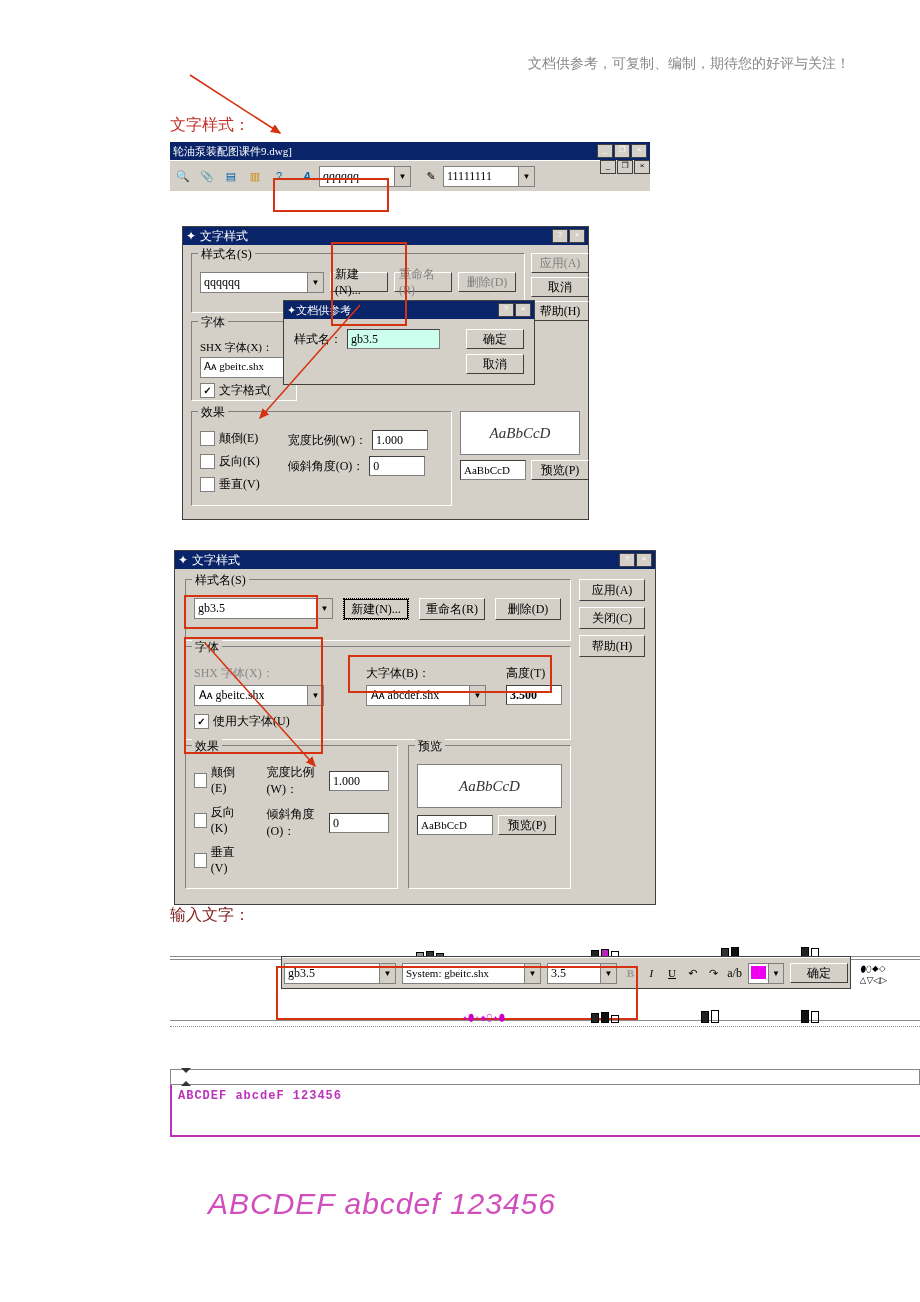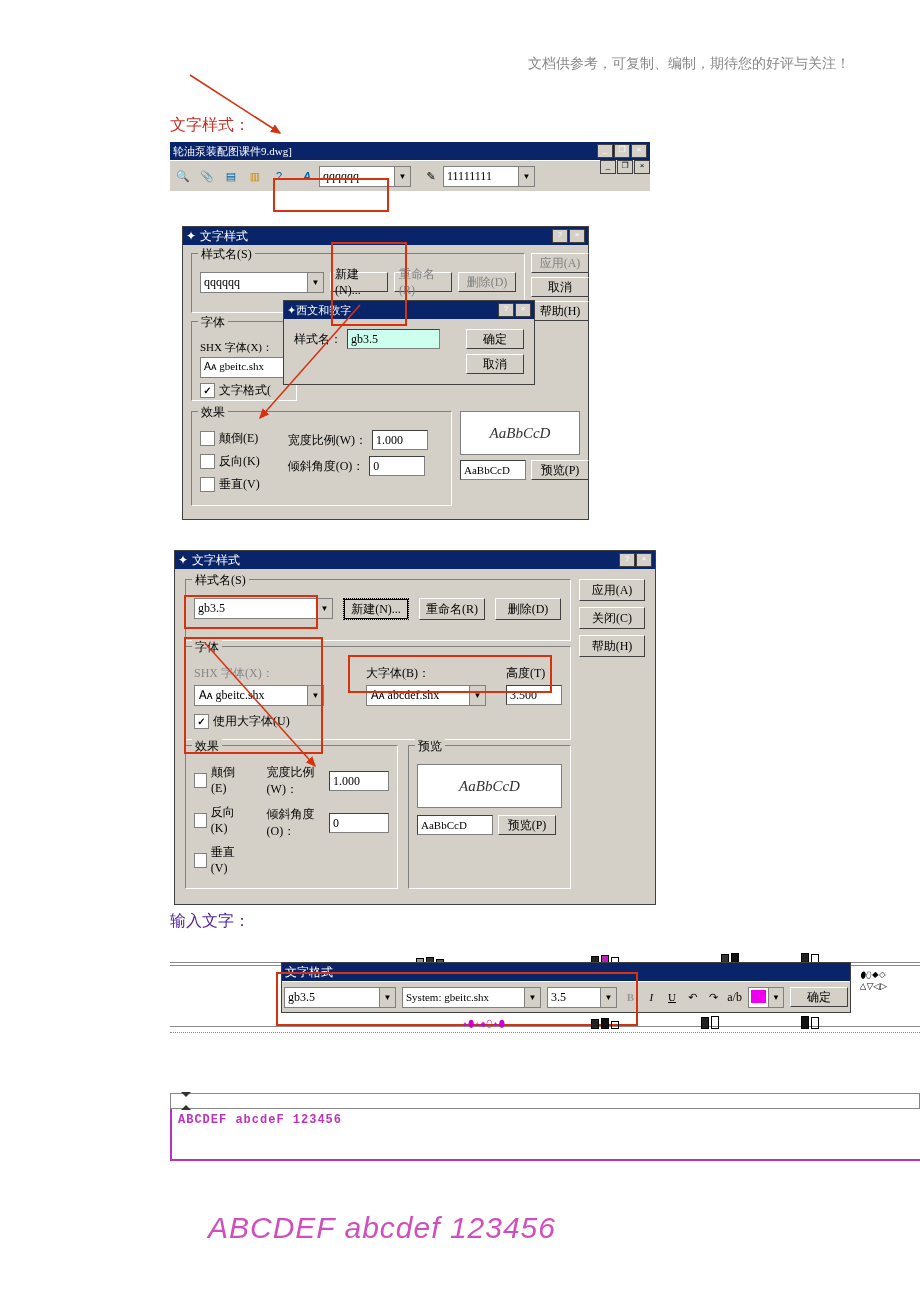--- a/index.html
+++ b/index.html
@@ -134,21 +134,21 @@
             </span>
           <div class="chk" style="margin-top:4px">
               <span class="chkbox">✓</span>
               <span>文字格式(</span>
             </div>
         </div>
 
         <div class="dialog" style="position:absolute;left:100px;top:73px;width:250px">
           <div class="titlebar small">
               <span>✦</span>
-              <span>西文和数字</span>
+              <span>文档供参考</span>
             <div class="winbtns">
                 <span class="winbtn">?</span>
                 <span class="winbtn">×</span>
               </div>
           </div>
           <div class="dlgbody" style="display:flex;gap:8px;align-items:flex-start;padding:10px">
             <div class="row">
                 <span>样式名：</span>
             <input class="txtin" style="width: 85px; background: rgb(204, 255, 238);" value="gb3.5">
               </div>
@@ -251,21 +251,21 @@
                 </div>
                 <div>
                   <div style="font-size:12px;margin-bottom:3px">大字体(B)：</div>
                   <span class="combo" style="width:118px">
                       <span style="padding:2px 4px">🗛 <span>abcdef.shx</span></span>
                       <span class="dd" style="margin-left:auto">▼</span>
                     </span>
                 </div>
                 <div>
                   <div style="font-size:12px;margin-bottom:3px">高度(T)：</div>
-                  <input class="txtin" style="width: 48px;" value="3.500">
+                  <input class="txtin" style="width: 48px; font-weight: bold;" value="3.500">
                 </div>
               </div>
             </div>
             <div style="display:flex;gap:10px">
               <div class="group" style="flex:1">
                 <div class="glabel">效果</div>
                 <div style="display:flex;gap:22px">
                   <div style="display:flex;flex-direction:column;gap:4px">
                     <div class="chk">
                         <span class="chkbox"></span>
@@ -316,36 +316,33 @@
 
     <svg class="arrow" style="left:55px;top:638px" width="300" height="150">
         <defs>
           <marker id="ah3" markerWidth="8" markerHeight="8" refX="6" refY="3" orient="auto">
             <path d="M0,0 L7,3 L0,6 Z" fill="#d63210"></path>
           </marker>
         </defs>
         <line x1="150" y1="5" x2="260" y2="128" stroke="#d63210" stroke-width="1.5" marker-end="url(#ah3)"></line>
       </svg>
 
-    <div style="font-size:16px;color:#4c1d95;margin-top:6px">输入文字：</div>
+    <div style="font-size:16px;color:#7f1d1d;margin-top:0">输入文字：</div>
   </div>
 
   <div style="position:relative;margin-top:30px">
     <div class="hline" style="left:170px;width:750px"></div>
     <div class="hline" style="left:170px;width:750px;top:3px"></div>
 
     <div class="histbox" style="left:415px;top:-7px"><span class="hist" style="width:6px;height:6px;background:#999"></span><span class="hist" style="width:6px;height:7px;background:#333"></span><span class="hist" style="width:6px;height:5px;background:#555"></span></div>
     <div class="histbox" style="left:590px;top:-8px"><span class="hist" style="width:6px;height:7px;background:#222"></span><span class="hist" style="width:6px;height:8px;background:#b2b"></span><span class="hist" style="width:6px;height:6px"></span></div>
     <div class="histbox" style="left:720px;top:-9px"><span class="hist" style="width:6px;height:8px;background:#333"></span><span class="hist" style="width:6px;height:9px;background:#111"></span></div>
     <div class="histbox" style="left:800px;top:-9px"><span class="hist" style="width:6px;height:9px;background:#222"></span><span class="hist" style="width:6px;height:8px"></span></div>
 
     <div class="dialog" style="margin-left:281px;width:568px;margin-top:8px">
-      <div class="titlebar">
-          <span>文字格式</span>
-        </div>
       <div class="toolbar" style="height:26px;gap:6px">
         <span class="combo">
             <input style="width: 88px;" value="gb3.5">
             <span class="dd">▼</span>
           </span>
         <span class="combo">
             <input style="width: 115px; font-size: 11px;" value="System: gbeitc.shx">
             <span class="dd">▼</span>
           </span>
         <span class="combo">

